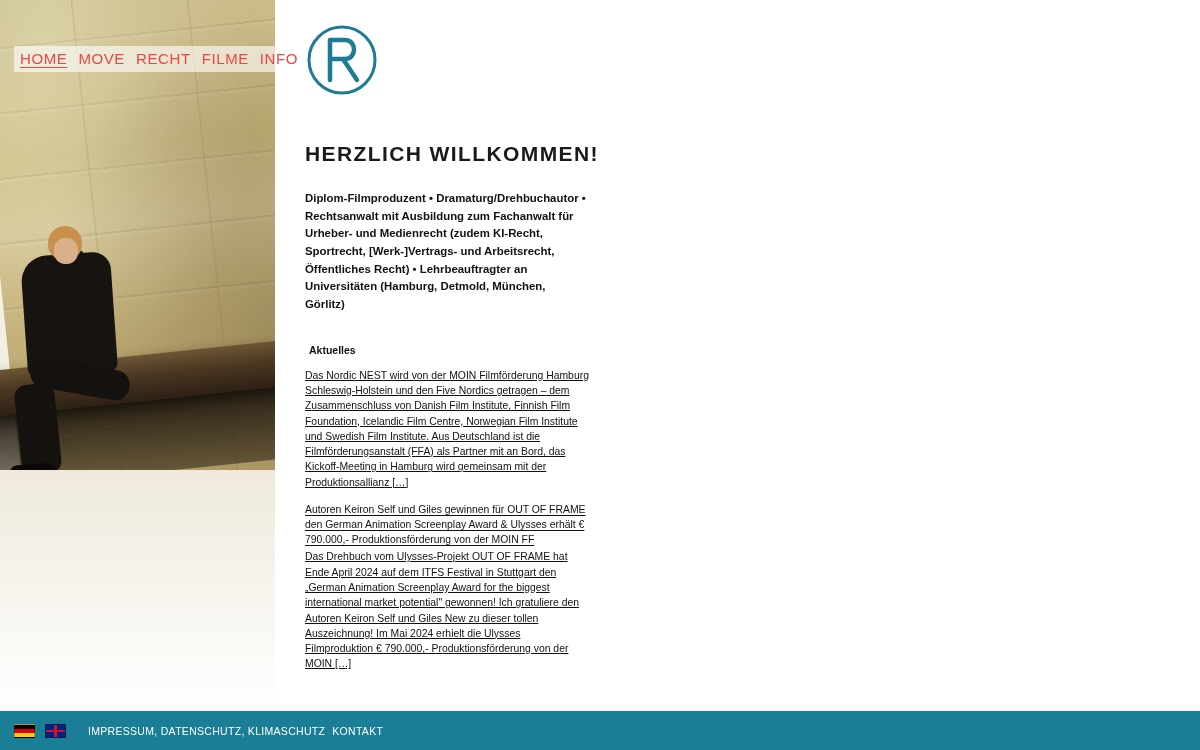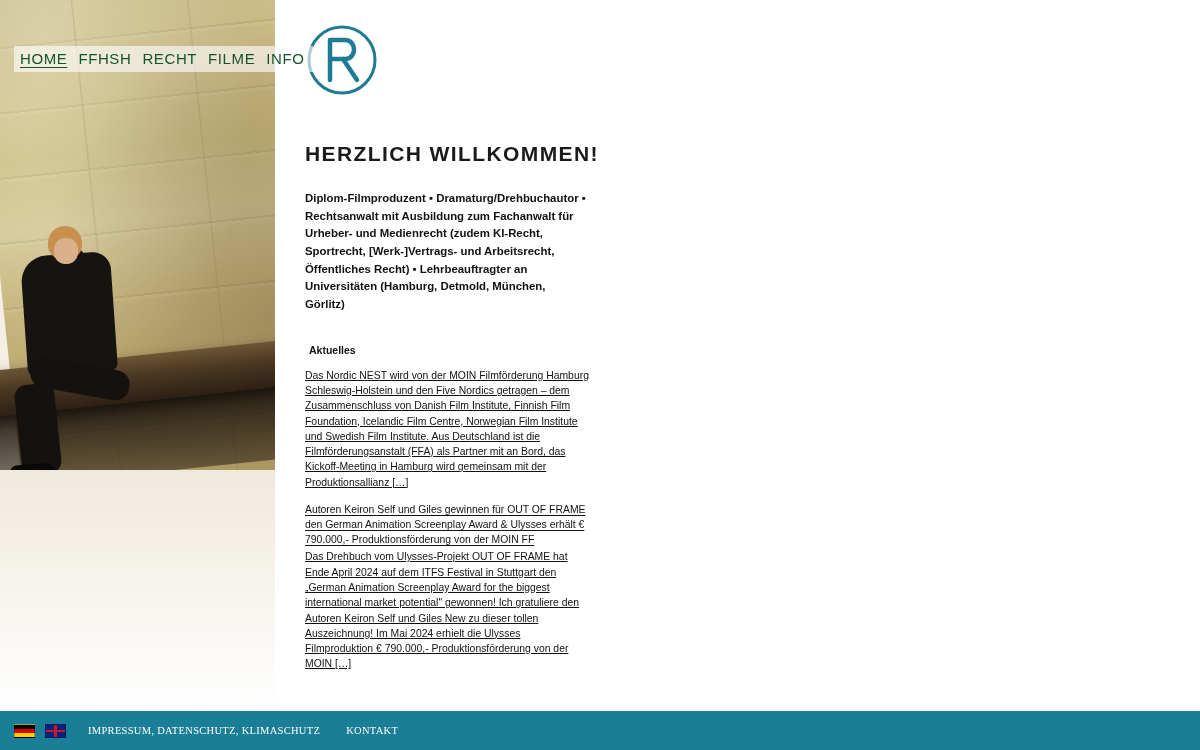--- a/index.html
+++ b/index.html
@@ -162,21 +162,21 @@
     align-items: baseline;
     gap: 11px;
     background: rgba(255,255,255,0.62);
     padding: 4px 8px 5px 6px;
     z-index: 20;
   }
   .nav a {
     font-family: "Liberation Sans", sans-serif;
     font-size: 15px;
     letter-spacing: 0.6px;
-    color: #14532d;
+    color: #ef4444;
     text-decoration: none;
     font-weight: 400;
   }
   .nav a.active {
     text-decoration: underline;
     text-underline-offset: 3px;
   }
 
   
   .content {
@@ -276,23 +276,22 @@
   .flag-uk::after {
     content: "";
     position: absolute; left: 0; top: 0; right: 0; bottom: 0;
     background:
       linear-gradient(to bottom, transparent 44%, #cf142b 44% 56%, transparent 56%),
       linear-gradient(to right, transparent 44%, #cf142b 44% 56%, transparent 56%);
   }
   .footer-links {
     display: flex;
     align-items: flex-start;
-    gap: 26px;
+    gap: 7px;
     margin-left: 12px;
-    font-family: Liberation Serif, serif;
   }
   .footer-links a {
     color: #ffffff;
     font-size: 10.5px;
     letter-spacing: 0.3px;
     text-decoration: none;
   }
 </style>
 </head>
 <body>
@@ -311,21 +310,21 @@
       <div class="p-face"></div>
       <div class="p-leg1"></div>
       <div class="p-leg2"></div>
       <div class="p-shoe"></div>
     </div>
     <div class="floor"></div>
   </div>
 
   <nav class="nav">
     <a href="#" class="active">HOME</a>
-    <a href="#">FFHSH</a>
+    <a href="#">MOVE</a>
     <a href="#">RECHT</a>
     <a href="#">FILME</a>
     <a href="#">INFO</a>
   </nav>
 
   <main class="content">
 
     <div class="logo-row">
       <div class="logo-mark">
         <svg width="74" height="74" viewBox="0 0 74 74" aria-hidden="true">

